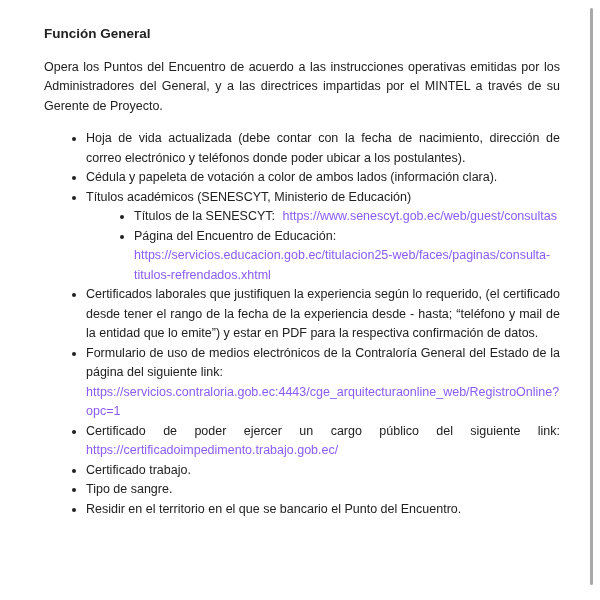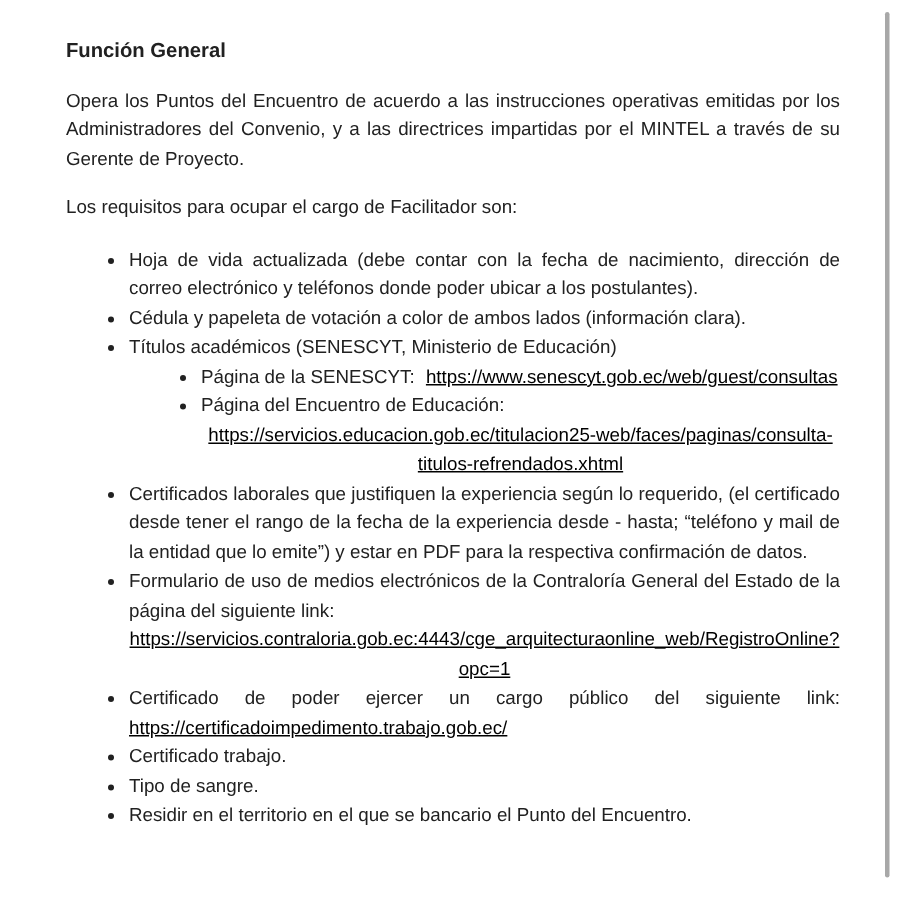--- a/index.html
+++ b/index.html
@@ -53,28 +53,26 @@
   }
   ul.sub-list > li {
     margin: 0;
     padding: 0;
     overflow-wrap: break-word;
   }
   .nowrap-line {
     white-space: nowrap;
   }
   .link {
-    color: #000000;
-    text-decoration: underline;
+    color: #8b5cf6;
     cursor: pointer;
   }
   .link-block {
     display: block;
     overflow-wrap: break-word;
-    text-align: center;
   }
   .inline-link {
     overflow-wrap: break-word;
   }
   .bold-seg {
     font-weight: normal;
   }
   .scrollbar-thumb {
     position: absolute;
     left: 590px;
@@ -86,35 +84,34 @@
   }
   .sub1-gap { display: inline-block; width: 4px; }
 </style>
 </head>
 <body>
 
 <div class="page">
 
   <h1 class="doc-title">Función General</h1>
 
-  <p class="para">Opera los Puntos del Encuentro de acuerdo a las instrucciones operativas emitidas por los Administradores del Convenio, y a las directrices impartidas por el MINTEL a través de su Gerente de Proyecto.</p>
+  <p class="para">Opera los Puntos del Encuentro de acuerdo a las instrucciones operativas emitidas por los Administradores del General, y a las directrices impartidas por el MINTEL a través de su Gerente de Proyecto.</p>
 
-  <p class="para req-heading">Los requisitos para ocupar el cargo de Facilitador son:</p>
 
   <ul class="req-list">
 
     <li>Hoja de vida actualizada (debe contar con la fecha de nacimiento, dirección de correo electrónico y teléfonos donde poder ubicar a los postulantes).</li>
 
     <li>Cédula y papeleta de votación a color de ambos lados (información clara).</li>
 
     <li>
       <span>Títulos académicos (SENESCYT, Ministerio de Educación)</span>
       <ul class="sub-list">
         <li class="nowrap-line">
-          <span>Página de la SENESCYT:</span><span class="sub1-gap"></span>
+          <span>Títulos de la SENESCYT:</span><span class="sub1-gap"></span>
           <a class="link inline-link">https://www.senescyt.gob.ec/web/guest/consultas</a>
         </li>
         <li>
           <span>Página del Encuentro de Educación:</span>
           <a class="link link-block">https://servicios.educacion.gob.ec/titulacion25-web/faces/paginas/consulta-titulos-refrendados.xhtml</a>
         </li>
       </ul>
     </li>
 
     <li>

